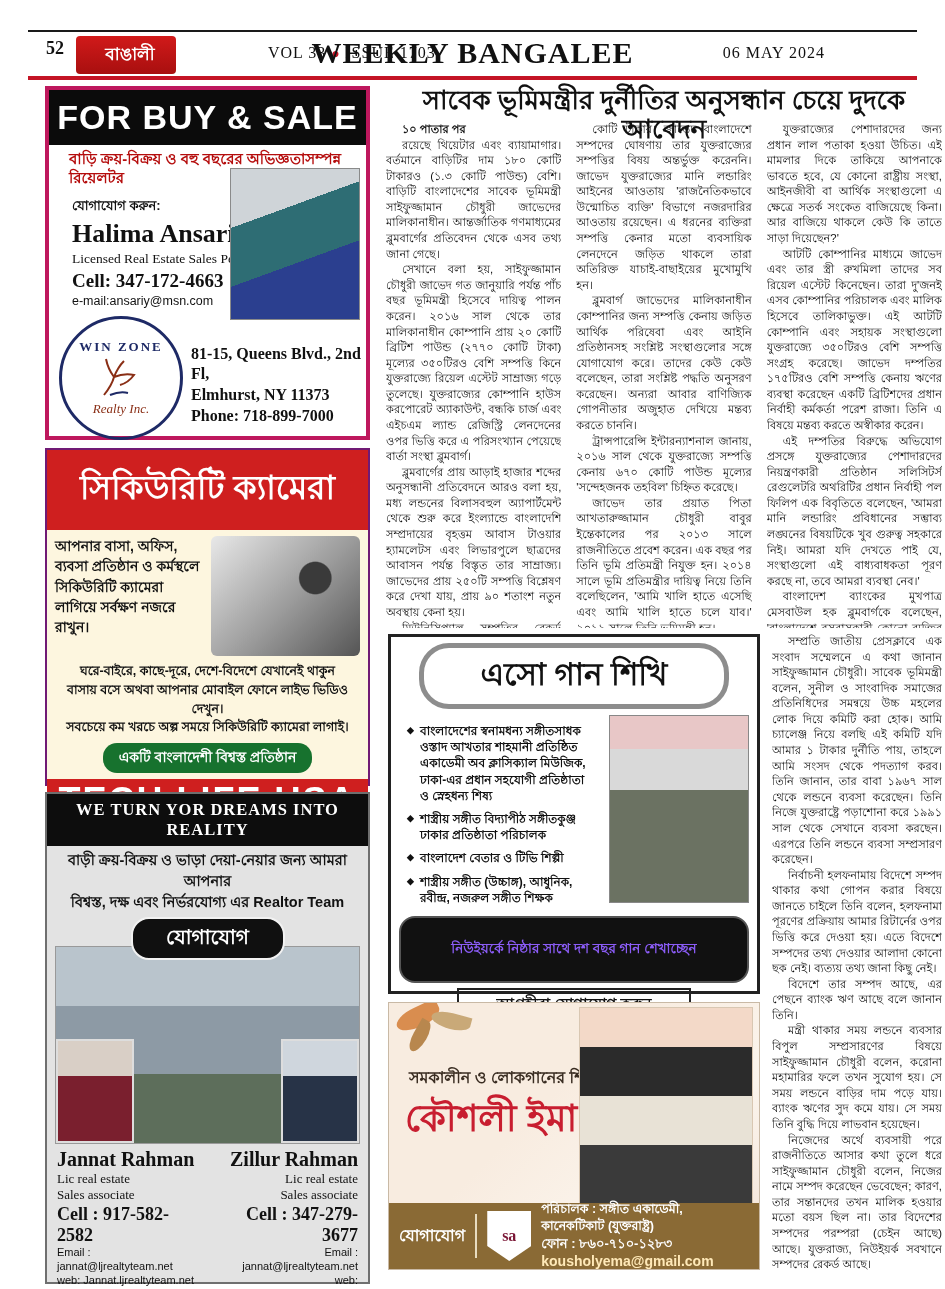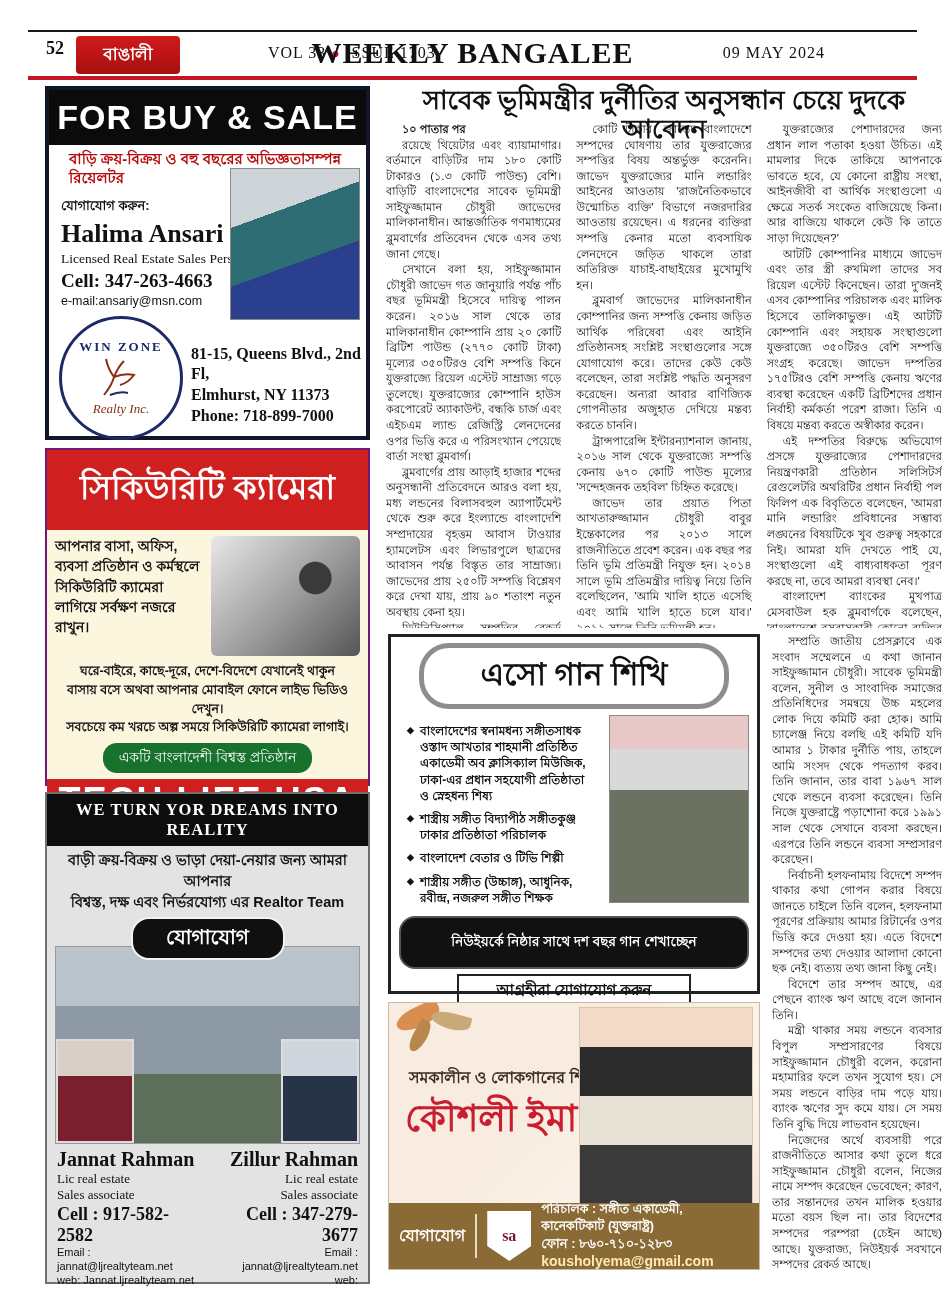--- a/index.html
+++ b/index.html
@@ -2,35 +2,35 @@
 <html><head>
 <meta charset="utf-8">
 <style>
   html,body{margin:0;padding:0;background:#888;}
   .page{position:relative;width:945px;height:1289px;background:#ffffff;overflow:hidden;
         font-family:"Liberation Sans",sans-serif;color:#111;}
   .abs{position:absolute;}
   
   .top-rule{position:absolute;left:28px;right:28px;top:30px;height:2px;background:#1a1a1a;}
   .page-num{position:absolute;left:46px;top:38px;font:bold 18px "Liberation Serif",serif;}
-  .masthead-logo{position:absolute;left:76px;top:36px;width:104px;height:38px;
+  .masthead-logo{position:absolute;left:76px;top:36px;width:92px;height:38px;
      background:linear-gradient(180deg,#d11a1a,#a80f0f);border-radius:4px;color:#fff;
-     display:flex;align-items:center;justify-content:center;font-weight:bold;font-size:17px;}
+     display:flex;align-items:center;justify-content:center;font-weight:bold;font-size:17px;padding-left:8px;}
   .vol-issue{position:absolute;left:268px;top:44px;font:16px "Liberation Serif",serif;letter-spacing:1px;}
   .vol-issue .dot{color:#c41425;font-size:14px;}
   .np-title{position:absolute;left:0;right:0;top:36px;text-align:center;
      font:bold 30px "Liberation Serif",serif;letter-spacing:1px;}
   .np-date{position:absolute;right:120px;top:44px;font:16px "Liberation Serif",serif;letter-spacing:1px;}
   .red-rule{position:absolute;left:28px;right:28px;top:76px;height:4px;background:#c41425;}
   
-  .ad1{left:45px;top:86px;width:325px;height:354px;border:4px solid #0f172a;background:#fff;box-sizing:border-box;}
+  .ad1{left:45px;top:86px;width:325px;height:354px;border:4px solid #be185d;background:#fff;box-sizing:border-box;}
   .ad1-banner{background:#0b0b0b;color:#fff;text-align:center;font-weight:800;font-size:34px;
      letter-spacing:1px;padding:8px 0;}
   .ad1-tagline{color:#b50d0d;font-weight:bold;font-size:15px;padding:5px 20px 2px;line-height:1.25;}
-  .ad1-row{position:relative;padding:2px 12px;}
+  .ad1-row{position:relative;padding:2px 23px;}
   .ad1-contact-label{font-size:13px;font-weight:bold;margin:4px 0 2px;}
   .ad1-name{font:bold 26px "Liberation Serif",serif;margin:2px 0;}
   .ad1-lic{font:13.5px "Liberation Serif",serif;}
   .ad1-cell{font:bold 19px "Liberation Serif",serif;margin-top:3px;}
   .ad1-email{font-size:12.5px;margin-top:2px;}
   .ad1-photo{position:absolute;right:6px;top:-22px;width:128px;height:150px;border:1px solid #8a8a8a;
      background:linear-gradient(160deg,#cfd4d8 0 30%,#2e6d74 30% 60%,#2b3f8f 60%);overflow:hidden;}
   .ad1-bottom{position:relative;height:128px;margin-top:6px;}
   .winzone{position:absolute;left:10px;top:0;width:118px;height:118px;border:3px solid #1e2a66;border-radius:50%;
      display:flex;flex-direction:column;align-items:center;justify-content:center;}
@@ -40,21 +40,21 @@
   .ad2{left:45px;top:448px;width:325px;height:338px;border:2px solid #701a75;background:#fdf6df;box-sizing:border-box;}
   .ad2-banner{background:#cf1f1f;color:#fff;text-align:center;font-weight:800;font-size:33px;padding:12px 0;}
   .ad2-row{display:flex;padding:6px 8px 0;}
   .ad2-left{width:150px;font-weight:bold;font-size:14px;line-height:1.45;}
   .ad2-cams{flex:1;height:120px;margin-left:6px;background:
      radial-gradient(circle at 70% 35%, #3a3a3a 0 12%, transparent 13%),
      linear-gradient(135deg,#e8e8e8,#9a9a9a 55%,#555);border-radius:6px;}
   .ad2-mid{font-size:12.5px;text-align:center;line-height:1.5;padding:6px 6px 2px;font-weight:bold;}
   .ad2-pill-wrap{text-align:center;margin:4px 0 6px;}
   .ad2-pill{display:inline-block;background:#17722e;color:#fff;border-radius:14px;
-     padding:3px 16px;font-size:14px;font-weight:normal;}
+     padding:3px 16px;font-size:14px;font-weight:bold;}
   .ad2-red{background:#cf1f1f;color:#fff;text-align:center;padding:2px 0 6px;}
   .ad2-brand{font-weight:800;font-size:36px;letter-spacing:2px;line-height:1.1;}
   .ad2-phone{font-size:20px;font-weight:bold;}
   .ad2-em{font-size:12px;}
   .ad2-addr{font:13.5px "Liberation Serif",serif;}
   .ad3{left:45px;top:792px;width:325px;height:492px;border:2px solid #6f6f6f;background:#e3e3e3;box-sizing:border-box;}
   .ad3-banner{background:#0d0d0d;color:#fff;text-align:center;font:bold 16.5px "Liberation Serif",serif;
      letter-spacing:1px;padding:6px 0;}
   .ad3-bn{font-size:14.5px;font-weight:bold;text-align:center;line-height:1.45;padding:4px 7px 0;}
   .ad3-pill{width:150px;margin:4px auto -14px;background:#101010;color:#fff;border:2px solid #f2f2f2;
@@ -83,22 +83,22 @@
      box-sizing:border-box;padding:6px 8px;}
   .music-title{width:300px;margin:0 auto;border:5px solid #8d8d8d;border-radius:30px;text-align:center;
      font-weight:800;font-size:31px;padding:2px 0;background:#fff;box-shadow:0 0 0 2px #fff inset;}
   .music-row{display:flex;margin-top:6px;}
   .music-bullets{flex:1;}
   .music-bullets li{list-style:none;font-size:12px;font-weight:bold;line-height:1.35;margin:0 0 7px;position:relative;padding-left:13px;}
   .music-bullets ul{margin:8px;padding:0;}
   .music-bullets li:before{content:"◆";position:absolute;left:0;top:1px;font-size:9px;}
   .music-photo{width:138px;height:186px;border:1px solid #888;margin-left:8px;
      background:linear-gradient(180deg,#e8c7c7 0 18%,#d9d9d9 18% 40%,#6b7262 40%);}
-  .music-band{background:#111;color:#ffffff;border:2px solid #555;border-radius:16px;text-align:center;
-     font-size:13.5px;font-weight:bold;padding:13px 0;margin-top:2px;}
+  .music-band{background:#111;color:#8b5cf6;border:2px solid #555;border-radius:16px;text-align:center;
+     font-size:13.5px;font-weight:bold;padding:20px 0;margin-top:2px;}
   .music-contact{width:230px;margin:5px auto 0;border:2px solid #222;text-align:center;
      font-size:15px;font-weight:bold;padding:2px 0;}
   .music-phone{text-align:center;font-weight:800;font-size:19px;margin-top:3px;}
   .music-hours{text-align:center;font-size:11px;margin-top:1px;}
   
   .singer{left:388px;top:1002px;width:372px;height:268px;border:1px solid #c9b9a5;box-sizing:border-box;
      background:linear-gradient(135deg,#f8ece0 0 40%,#fbf4ec 70%,#f3e2d6);overflow:hidden;}
   .leaf{position:absolute;border-radius:50% 0 50% 50%;}
   .leaf.l1{left:6px;top:4px;width:46px;height:20px;background:#d98d4f;transform:rotate(-25deg);}
   .leaf.l2{left:42px;top:10px;width:40px;height:16px;background:#c9a978;transform:rotate(15deg);}
@@ -129,31 +129,31 @@
   <div class="page-num">52</div>
   <div class="masthead-logo">
     <span>বাঙালী</span>
   </div>
   <div class="vol-issue">
     <span>VOL 33</span>
     <span class="dot"> ● </span>
     <span>ISSUE 1703</span>
   </div>
   <div class="np-title">WEEKLY BANGALEE</div>
-  <div class="np-date">09 MAY 2024</div>
+  <div class="np-date">06 MAY 2024</div>
   <div class="red-rule"></div>
 
   <div class="abs ad1">
     <div class="ad1-banner">FOR BUY &amp; SALE</div>
     <div class="ad1-tagline">বাড়ি ক্রয়-বিক্রয় ও বহু বছরের অভিজ্ঞতাসম্পন্ন রিয়েলটর</div>
     <div class="ad1-row">
       <div class="ad1-contact-label">যোগাযোগ করুন:</div>
       <div class="ad1-name">Halima Ansari</div>
       <div class="ad1-lic">Licensed Real Estate Sales Person</div>
-      <div class="ad1-cell">Cell: 347-263-4663</div>
+      <div class="ad1-cell">Cell: 347-172-4663</div>
       <div class="ad1-email">e-mail:ansariy@msn.com</div>
       <div class="ad1-photo"></div>
     </div>
     <div class="ad1-bottom">
       <div class="winzone">
         <span class="wz-top">WIN ZONE</span>
         <svg width="54" height="44" viewBox="0 0 54 44">
           <path d="M10 40 Q18 30 20 22 M20 22 Q14 14 12 4 M20 22 Q24 12 30 6 M20 22 Q30 18 40 20 Q34 28 26 30" fill="none" stroke="#8a2f16" stroke-width="2"></path>
           <path d="M16 40 Q26 36 34 38" fill="none" stroke="#1e2a66" stroke-width="2"></path>
         </svg>

